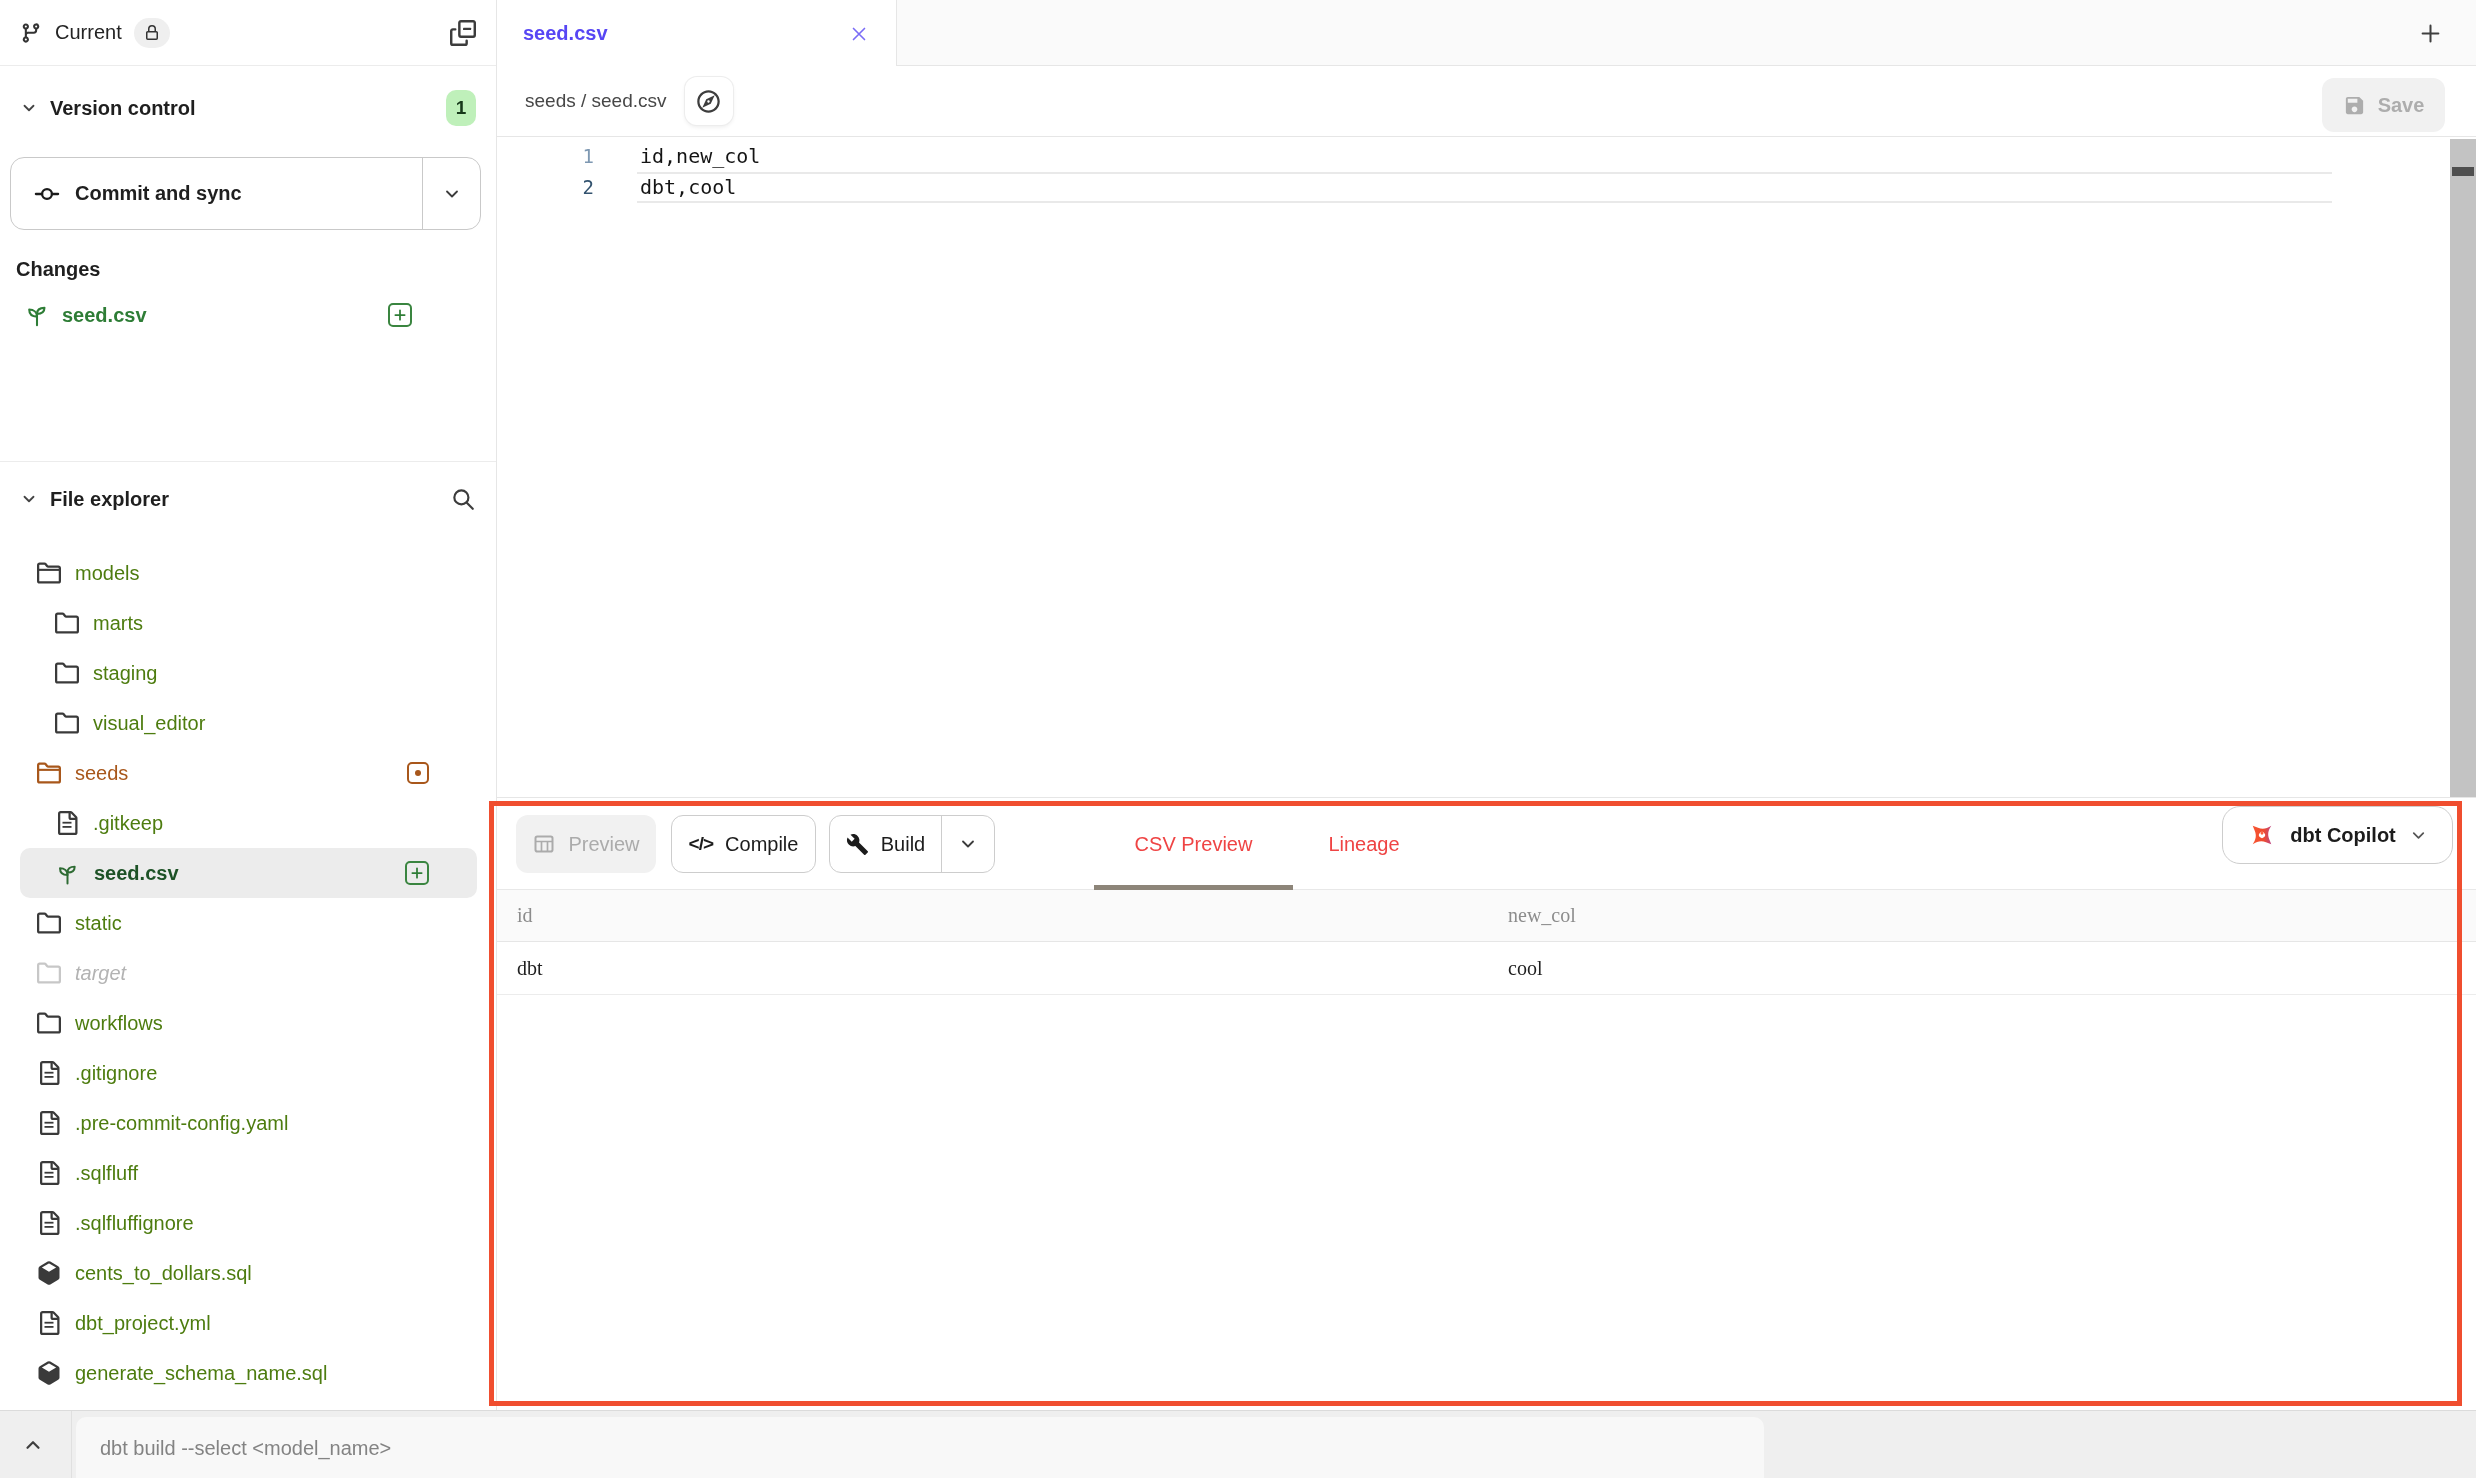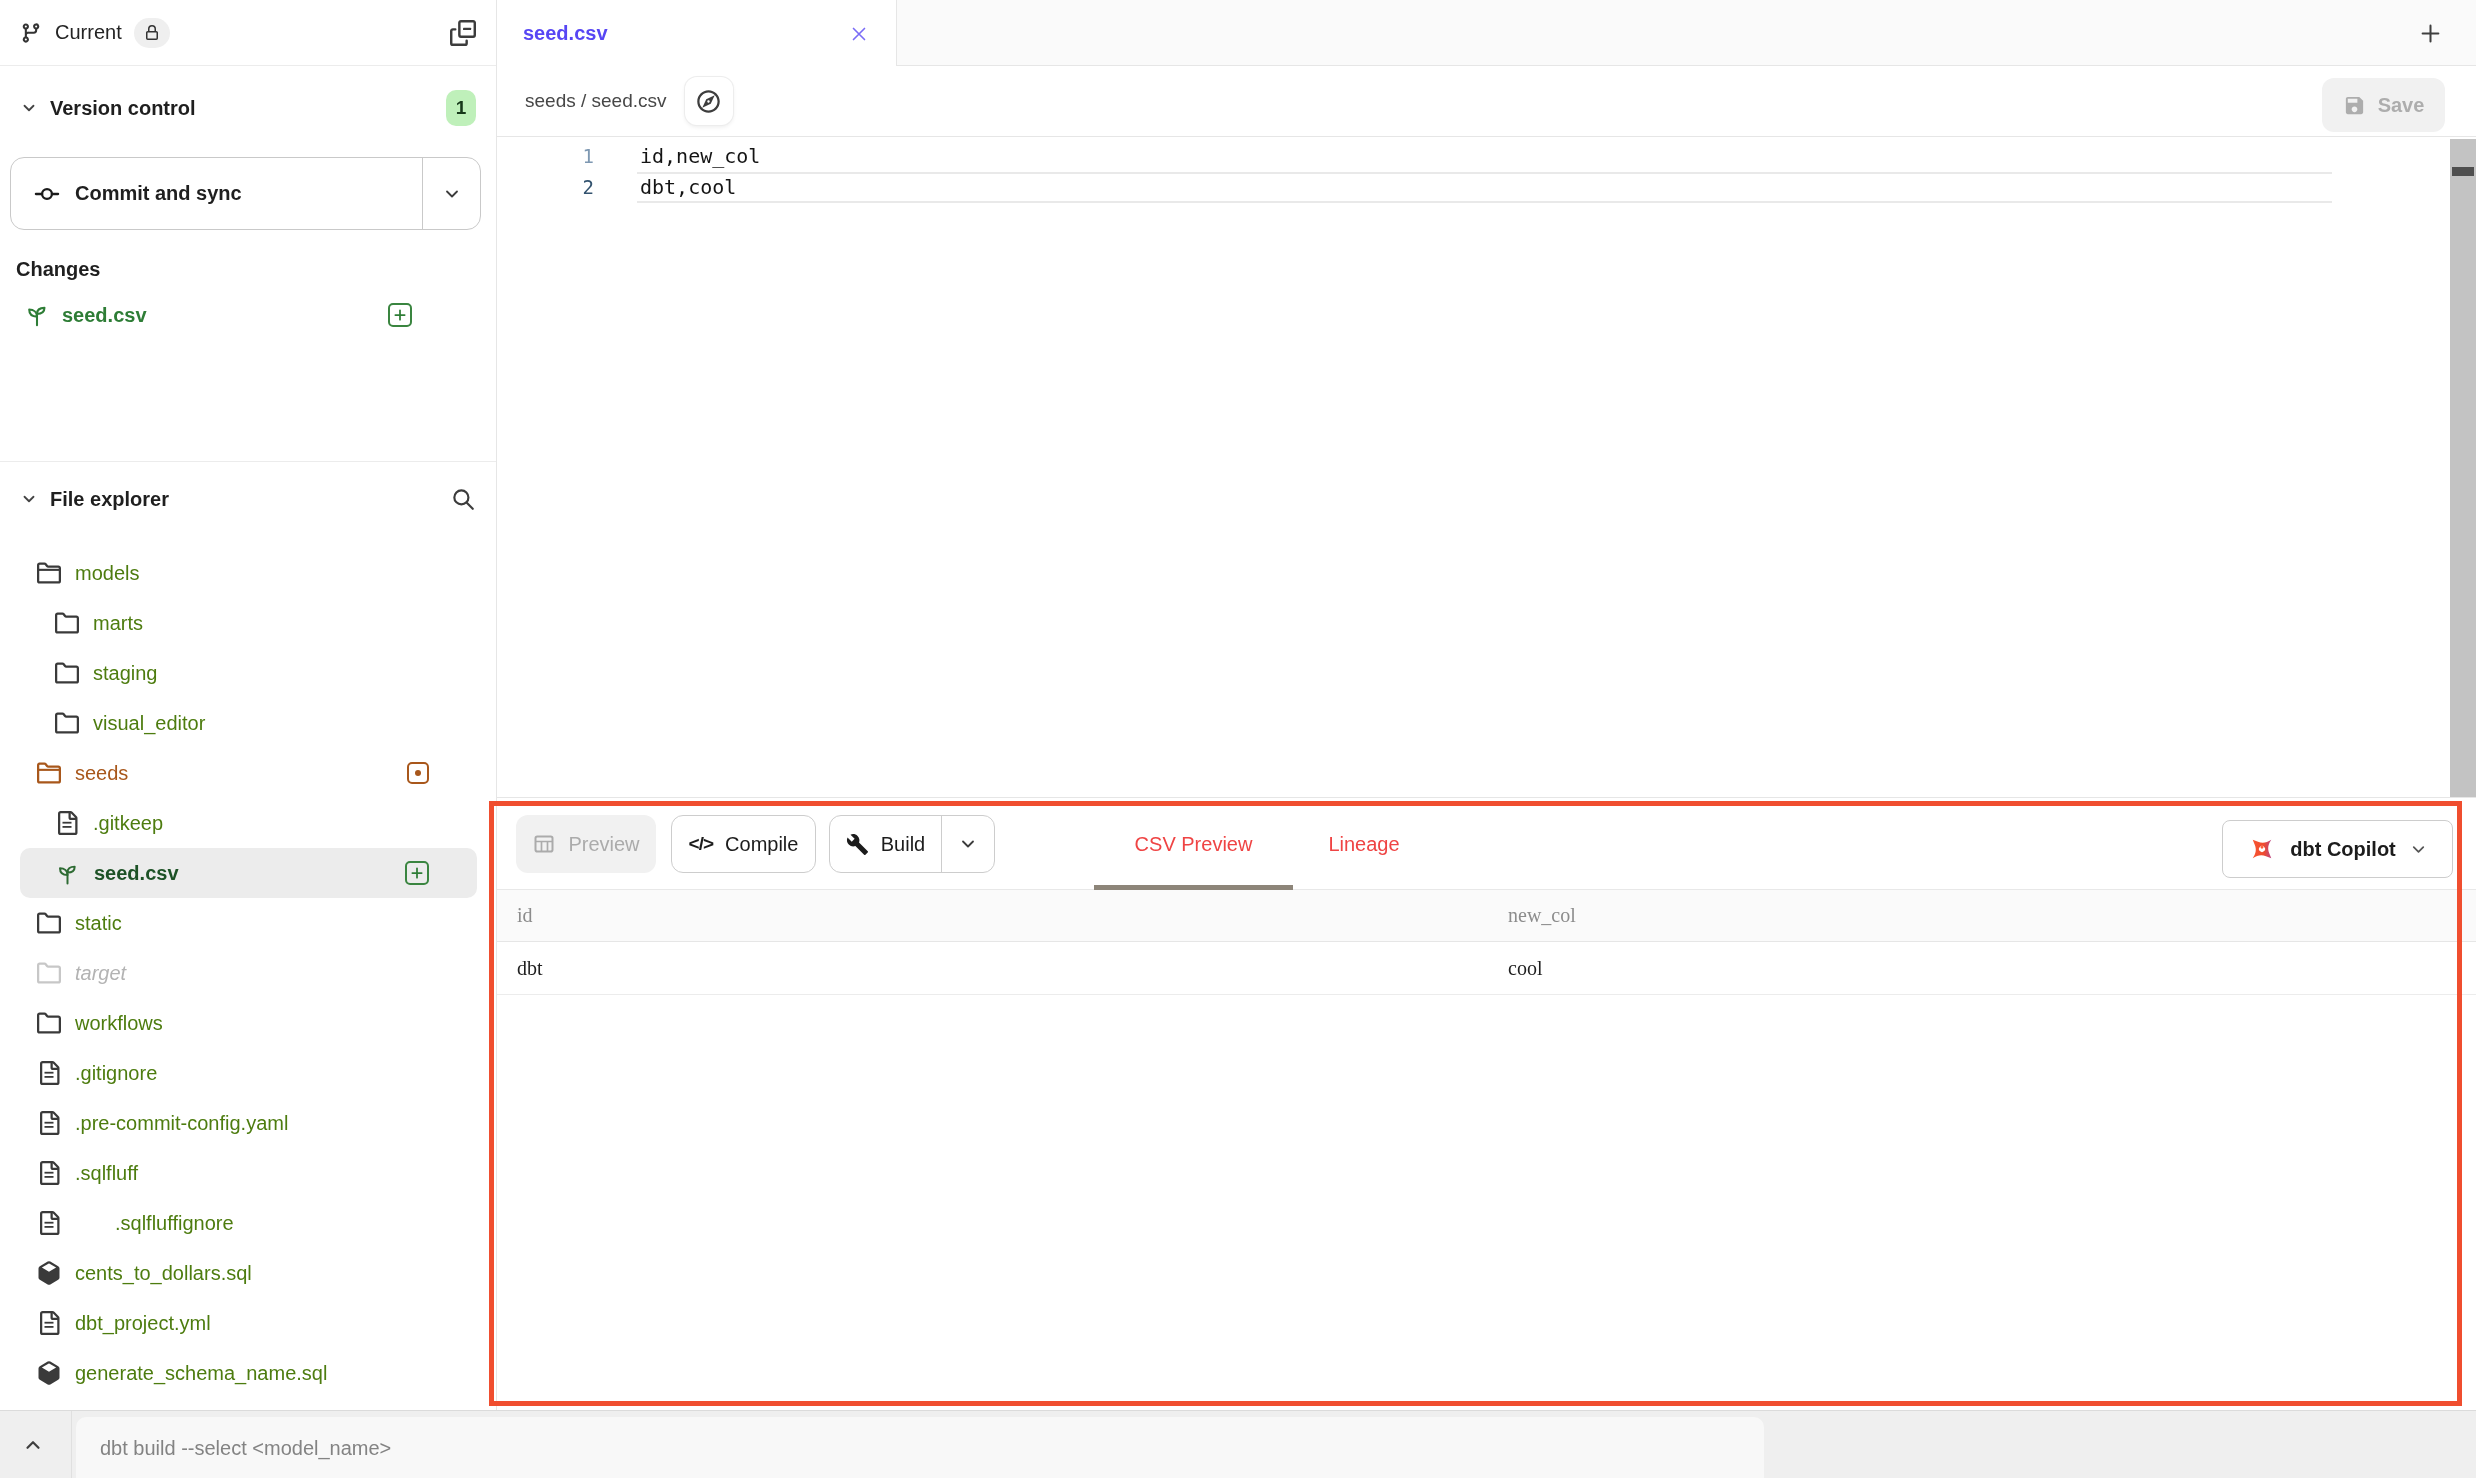--- a/index.html
+++ b/index.html
@@ -77,21 +77,21 @@
   .btn-preview{left:19px;width:140px;background:#f1f1f1;border:none;color:#ababab;gap:12px;}
   .btn-compile{left:174px;width:145px;background:#fff;border:1px solid #cdcdcd;color:#1c1c1c;gap:12px;cursor:pointer;}
   .code-glyph{font-weight:700;font-size:19px;letter-spacing:-1px;}
   .btn-build{left:332px;width:166px;background:#fff;border:1px solid #cdcdcd;color:#1c1c1c;padding:0;cursor:pointer;}
   .build-main{flex:1;display:flex;align-items:center;justify-content:center;gap:12px;height:100%;}
   .build-caret{width:53px;height:100%;border-left:1px solid #cdcdcd;display:flex;align-items:center;justify-content:center;color:#3c3c3c;box-sizing:border-box;}
   .panel-tab{position:absolute;top:0;height:92px;display:flex;align-items:center;justify-content:center;font-size:20px;color:#ef4444;cursor:pointer;}
   .panel-tab.t1{left:597px;width:199px;}
   .panel-tab.t2{left:796px;width:142px;}
   .tab-underline{position:absolute;left:597px;top:87px;width:199px;height:5px;background:#8d8579;}
-  .copilot-btn{position:absolute;right:23px;top:22px;width:231px;height:58px;background:#fff;border:1px solid #cdcdcd;border-radius:8px;display:flex;align-items:center;justify-content:center;gap:13px;font-size:20px;font-weight:600;color:#1c1c1c;box-sizing:border-box;font-family:inherit;cursor:pointer;}
+  .copilot-btn{position:absolute;right:23px;top:8px;width:231px;height:58px;background:#fff;border:1px solid #cdcdcd;border-radius:18px;display:flex;align-items:center;justify-content:center;gap:13px;font-size:20px;font-weight:600;color:#1c1c1c;box-sizing:border-box;font-family:inherit;cursor:pointer;}
   .copilot-btn .caret{color:#555;}
 
   .csv-table{position:absolute;left:0;top:92px;width:100%;}
   .tr{position:relative;width:100%;box-sizing:border-box;}
   .tr.head{height:52px;background:#fafafa;border-bottom:1px solid #e6e6e6;color:#8c8c8c;}
   .tr.data{height:53px;border-bottom:1px solid #ececec;color:#1f1f1f;}
   .td{position:absolute;top:0;height:100%;display:flex;align-items:center;font-size:20px;font-family:Liberation Serif, serif;}
   .td.c1{left:20px;} .td.c2{left:1011px;}
 
   .red-outline{position:absolute;left:489px;top:801px;width:1973px;height:605px;border:5px solid #f04e2f;box-sizing:border-box;pointer-events:none;z-index:20;}
@@ -326,21 +326,21 @@
         <div class="tree-row" style="padding-left: 17px;">
           <span class="t-icon">
             <svg width="24" height="24" viewBox="0 0 16 16" fill="currentColor">
               <path d="M2 1.75C2 .784 2.784 0 3.75 0h6.586c.464 0 .909.184 1.237.513l2.914 2.914c.329.328.513.773.513 1.237v9.586A1.75 1.75 0 0 1 13.25 16h-9.5A1.75 1.75 0 0 1 2 14.25Zm1.75-.25a.25.25 0 0 0-.25.25v12.5c0 .138.112.25.25.25h9.5a.25.25 0 0 0 .25-.25V6h-2.75A1.75 1.75 0 0 1 9 4.25V1.5Zm6.75.062V4.25c0 .138.112.25.25.25h2.688l-.011-.013-2.914-2.914-.013-.011Z"></path>
               <rect x="5" y="7.2" width="6" height="1.2"></rect>
               <rect x="5" y="10" width="6" height="1.2"></rect>
             </svg>
           </span>
           <span class="t-label">.sqlfluff</span>
         </div>
-        <div class="tree-row" style="padding-left: 17px; gap: 40px;">
+        <div class="tree-row" style="padding-left: 17px;">
           <span class="t-icon">
             <svg width="24" height="24" viewBox="0 0 16 16" fill="currentColor">
               <path d="M2 1.75C2 .784 2.784 0 3.75 0h6.586c.464 0 .909.184 1.237.513l2.914 2.914c.329.328.513.773.513 1.237v9.586A1.75 1.75 0 0 1 13.25 16h-9.5A1.75 1.75 0 0 1 2 14.25Zm1.75-.25a.25.25 0 0 0-.25.25v12.5c0 .138.112.25.25.25h9.5a.25.25 0 0 0 .25-.25V6h-2.75A1.75 1.75 0 0 1 9 4.25V1.5Zm6.75.062V4.25c0 .138.112.25.25.25h2.688l-.011-.013-2.914-2.914-.013-.011Z"></path>
               <rect x="5" y="7.2" width="6" height="1.2"></rect>
               <rect x="5" y="10" width="6" height="1.2"></rect>
             </svg>
           </span>
           <span class="t-label">.sqlfluffignore</span>
         </div>
         <div class="tree-row" style="padding-left: 17px;">

